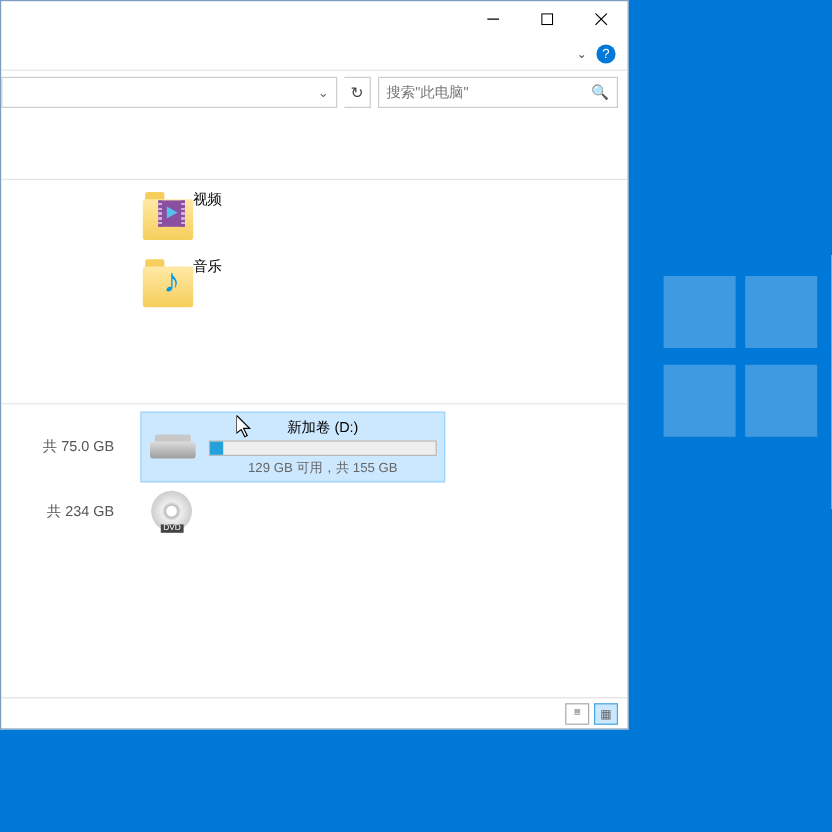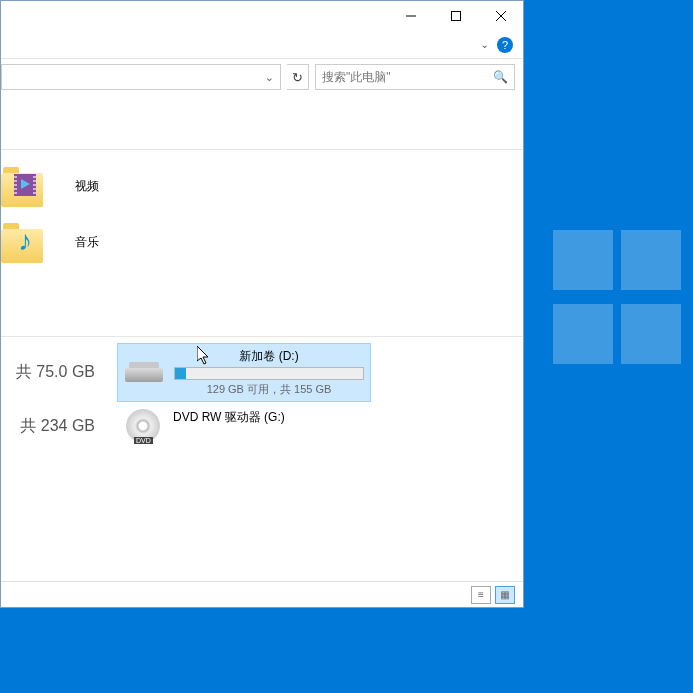--- a/index.html
+++ b/index.html
@@ -12,35 +12,35 @@
 .win-btn svg { width: 10px; height: 10px; }
 .ribbon-row { height: 28px; border-bottom: 1px solid #e5e5e5; display: flex; align-items: center; justify-content: flex-end; padding-right: 10px; gap: 8px; }
 .help-icon { width: 16px; height: 16px; background: #0078d7; border-radius: 50%; color: #fff; font-size: 11px; display: flex; align-items: center; justify-content: center; }
 .chevron { font-size: 10px; color: #555; }
 .addr-row { height: 36px; display: flex; align-items: center; gap: 6px; padding: 4px 8px 4px 0; }
 .addr-box { flex: 1; height: 26px; border: 1px solid #ccc; display: flex; align-items: center; justify-content: flex-end; padding: 0 6px; gap: 6px; font-size: 11px; color: #666; }
 .refresh { width: 22px; height: 26px; display: flex; align-items: center; justify-content: center; border: 1px solid #ccc; border-left: none; font-size: 13px; color: #444; }
 .search-box { width: 200px; height: 26px; border: 1px solid #ccc; display: flex; align-items: center; padding: 0 6px; color: #777; font-size: 12px; justify-content: space-between; }
 .content { flex: 1; overflow: hidden; position: relative; padding: 10px 0 0 0; }
 .section-divider { border-top: 1px solid #e5e5e5; margin: 18px 0 8px 0; }
-.folder-row { display: flex; align-items: center; height: 56px; gap: 32px; font-size: 12px; color: #000; }
+.folder-row { display: flex; height: 56px; margin-left: 118px; gap: 0; font-size: 12px; color: #000; }
 .folder-icon { width: 42px; height: 42px; display: flex; align-items: center; justify-content: center; position: relative; }
 .folder-back { position: absolute; width: 42px; height: 34px; bottom: 0; background: linear-gradient(#ffe9a6, #f5ce5b); border-radius: 2px; }
 .folder-tab { position: absolute; width: 16px; height: 8px; top: 2px; left: 2px; background: #f5ce5b; border-radius: 2px 2px 0 0; }
 .folder-inner { position: absolute; width: 24px; height: 24px; top: 8px; left: 12px; display: flex; align-items: center; justify-content: center; }
 .video-strip { width: 22px; height: 22px; background: #8b4f9f; position: relative; }
 .video-strip::before, .video-strip::after { content: ""; position: absolute; top: 0; bottom: 0; width: 3px; background: repeating-linear-gradient(#8b4f9f 0 2px, #d4b0de 2px 4px); }
 .video-strip::before { left: 0; } .video-strip::after { right: 0; }
 .video-play { position: absolute; left: 7px; top: 5px; border-left: 9px solid #54c0eb; border-top: 5px solid transparent; border-bottom: 5px solid transparent; }
 .doc-page { width: 20px; height: 24px; background: #fff; border: 1px solid #88a8c8; position: relative; }
 .doc-page::before { content: ""; position: absolute; left: -4px; top: -2px; width: 8px; height: 8px; background: #3a78b8; }
 .doc-lines { position: absolute; top: 4px; left: 3px; right: 3px; height: 2px; background: #8bb; box-shadow: 0 4px 0 #8bb, 0 8px 0 #8bb, 0 12px 0 #8bb; }
 .music-note { color: #0099e5; font-size: 28px; }
 .drive-row { display: flex; align-items: center; height: 54px; gap: 14px; }
-.drive-left { margin-left: 0; width: 102px; display: flex; flex-direction: column; align-items: flex-end; justify-content: center; font-size: 16px; color: #555; padding-right: 8px; }
+.drive-left { margin-left: 0; width: 102px; display: flex; flex-direction: column; align-items: flex-end; justify-content: center; font-size: 12px; color: #555; padding-right: 8px; }
 .drive-item { flex: 0 0 248px; display: flex; gap: 10px; padding: 4px 6px; }
 .drive-item.selected { background: #cce8ff; border: 1px solid #99d1ff; text-align: center; }
 .drive-icon { width: 40px; height: 34px; display: flex; align-items: flex-end; justify-content: center; }
 .hdd { width: 38px; height: 14px; background: linear-gradient(#dcdcdc, #9e9e9e); border-radius: 2px; position: relative; }
 .hdd::before { content: ""; position: absolute; top: -6px; left: 4px; right: 4px; height: 6px; background: #c8c8c8; border-radius: 2px 2px 0 0; }
 .dvd-disc { width: 34px; height: 34px; border-radius: 50%; background: radial-gradient(circle, #fff 0 4px, #bbb 5px, #eee 8px, #d0d0d0 16px); position: relative; }
 .dvd-label { position: absolute; bottom: -1px; left: 8px; font-size: 7px; background: #444; color: #fff; padding: 0 2px; }
 .drive-info { flex: 1; display: flex; flex-direction: column; gap: 2px; font-size: 12px; }
 .drive-name { color: #000; }
 .drive-bar { width: 190px; height: 13px; border: 1px solid #b8b8b8; background: #eee; position: relative; }
@@ -150,23 +150,20 @@
     <div class="drive-row">
       <div class="drive-left">
           <span>共 234 GB</span>
         </div>
       <div class="drive-item">
         <div class="drive-icon">
             <div class="dvd-disc">
               <span class="dvd-label">DVD</span>
             </div>
           </div>
-        <div class="drive-info">
-          <span class="drive-name">DVD RW 驱动器 (G:)</span>
-        </div>
       </div>
     </div>
   </div>
 
   <div class="statusbar">
     <div class="view-btn">≡</div>
     <div class="view-btn active">▦</div>
   </div>
 </div>
 

